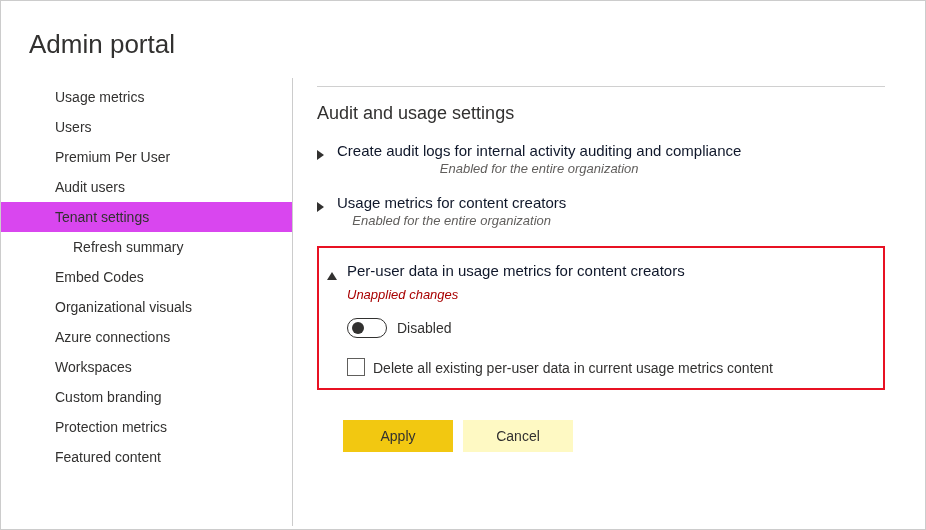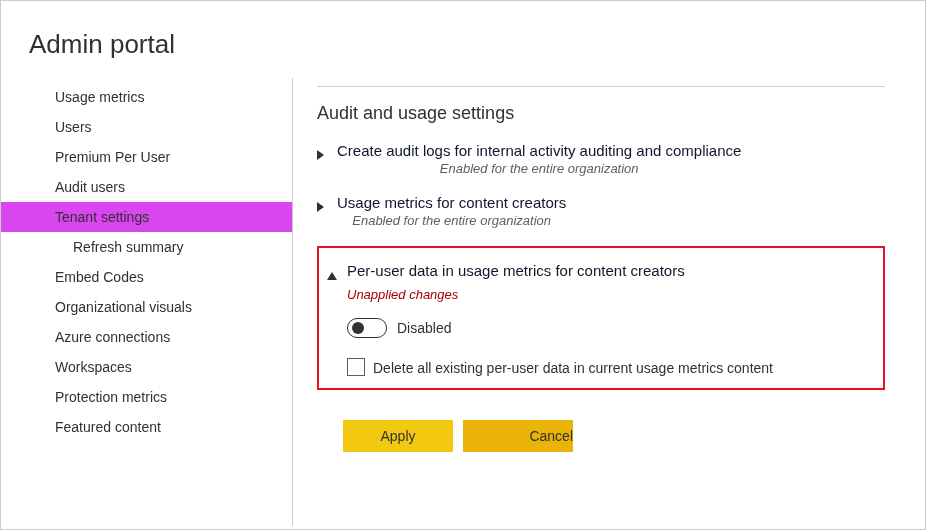--- a/index.html
+++ b/index.html
@@ -155,42 +155,42 @@
       font-size: 14px;
       border: none;
       cursor: pointer;
       text-align: center;
     }
     .btn-primary {
       background: #f2c811;
       color: #323130;
     }
     .btn-secondary {
-      background: #eab308;
-      color: #323130;
-      text-align: right;
+      background: #fef9c3;
+      color: #323130;
     }
   </style>
 </head>
 <body>
 
 <h1 class="page-title">Admin portal</h1>
 
 <div class="layout">
   <nav class="sidebar">
     <div class="sidebar-item">Usage metrics</div>
     <div class="sidebar-item">Users</div>
     <div class="sidebar-item">Premium Per User</div>
     <div class="sidebar-item">Audit users</div>
     <div class="sidebar-item active">Tenant settings</div>
     <div class="sidebar-item sub">Refresh summary</div>
     <div class="sidebar-item">Embed Codes</div>
     <div class="sidebar-item">Organizational visuals</div>
     <div class="sidebar-item">Azure connections</div>
     <div class="sidebar-item">Workspaces</div>
+    <div class="sidebar-item">Custom branding</div>
     <div class="sidebar-item">Protection metrics</div>
     <div class="sidebar-item">Featured content</div>
   </nav>
 
   <main class="main">
     <hr class="hr-top">
     <h2 class="section-title">Audit and usage settings</h2>
 
     <div class="setting-row">
       <span class="chevron">

